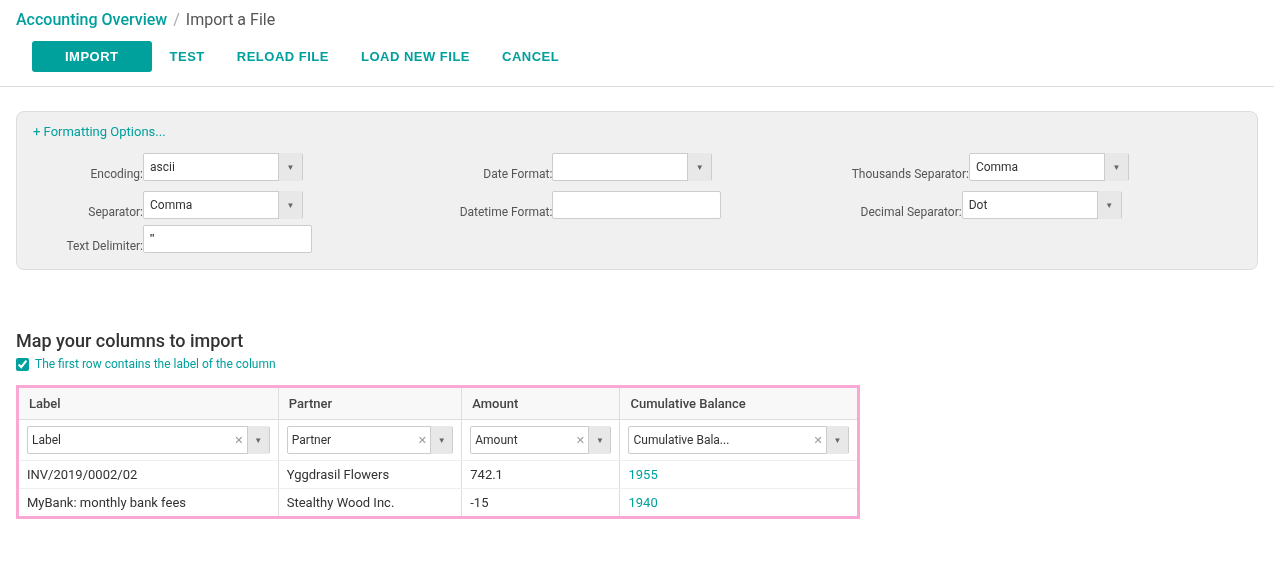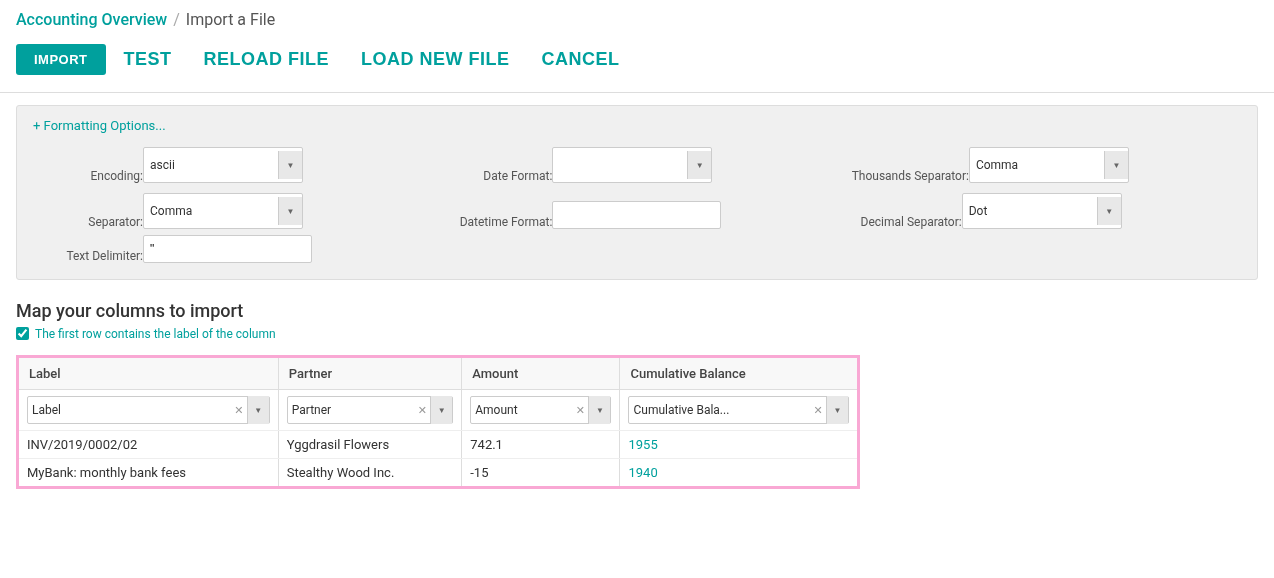--- a/index.html
+++ b/index.html
@@ -44,44 +44,45 @@
     .toolbar {
       display: flex;
       align-items: center;
       gap: 4px;
       padding: 4px 0 8px;
     }
     .btn-primary {
       background: #00a09d;
       color: #fff;
       border: none;
-      padding: 8px 18px;
+      padding: 8px 33px;
       font-size: 13px;
       font-weight: 600;
       border-radius: 3px;
       cursor: pointer;
       letter-spacing: 0.5px;
+      margin-left: 16px;
     }
     .btn-toolbar {
       background: transparent;
       color: #00a09d;
       border: none;
       padding: 8px 14px;
-      font-size: 18px;
+      font-size: 13px;
       font-weight: 600;
       border-radius: 3px;
       cursor: pointer;
       letter-spacing: 0.5px;
     }
     
     .formatting-panel {
       background: #f0f0f0;
       border: 1px solid #ddd;
-      margin: 12px 16px;
-      border-radius: 3px;
+      margin: 24px 16px;
+      border-radius: 8px;
       padding: 12px 16px 16px;
     }
     .formatting-toggle {
       color: #00a09d;
       font-size: 13px;
       cursor: pointer;
       margin-bottom: 14px;
       display: inline-block;
     }
     .form-grid {
@@ -117,21 +118,21 @@
       font-size: 12px;
       flex: 1;
       height: 100%;
     }
     .form-control-select {
       display: flex;
       align-items: center;
       border: 1px solid #ccc;
       border-radius: 2px;
       background: #fff;
-      height: 36px;
+      height: 28px;
       min-width: 160px;
     }
     .form-control-select span {
       flex: 1;
       padding: 0 6px;
       font-size: 12px;
       color: #333;
     }
     .dropdown-arrow {
       width: 24px;
@@ -154,24 +155,25 @@
     }
     
     .map-section {
       padding: 8px 16px 16px;
     }
     .map-title {
       font-size: 18px;
       font-weight: 500;
       color: #333;
       margin-bottom: 6px;
+      margin-top: 28px;
     }
     .first-row-check {
       display: flex;
-      align-items: flex-start;
+      align-items: center;
       gap: 6px;
       margin-bottom: 14px;
     }
     .first-row-check input[type="checkbox"] {
       accent-color: #00a09d;
     }
     .first-row-check label {
       font-size: 12px;
       color: #00a09d;
     }

